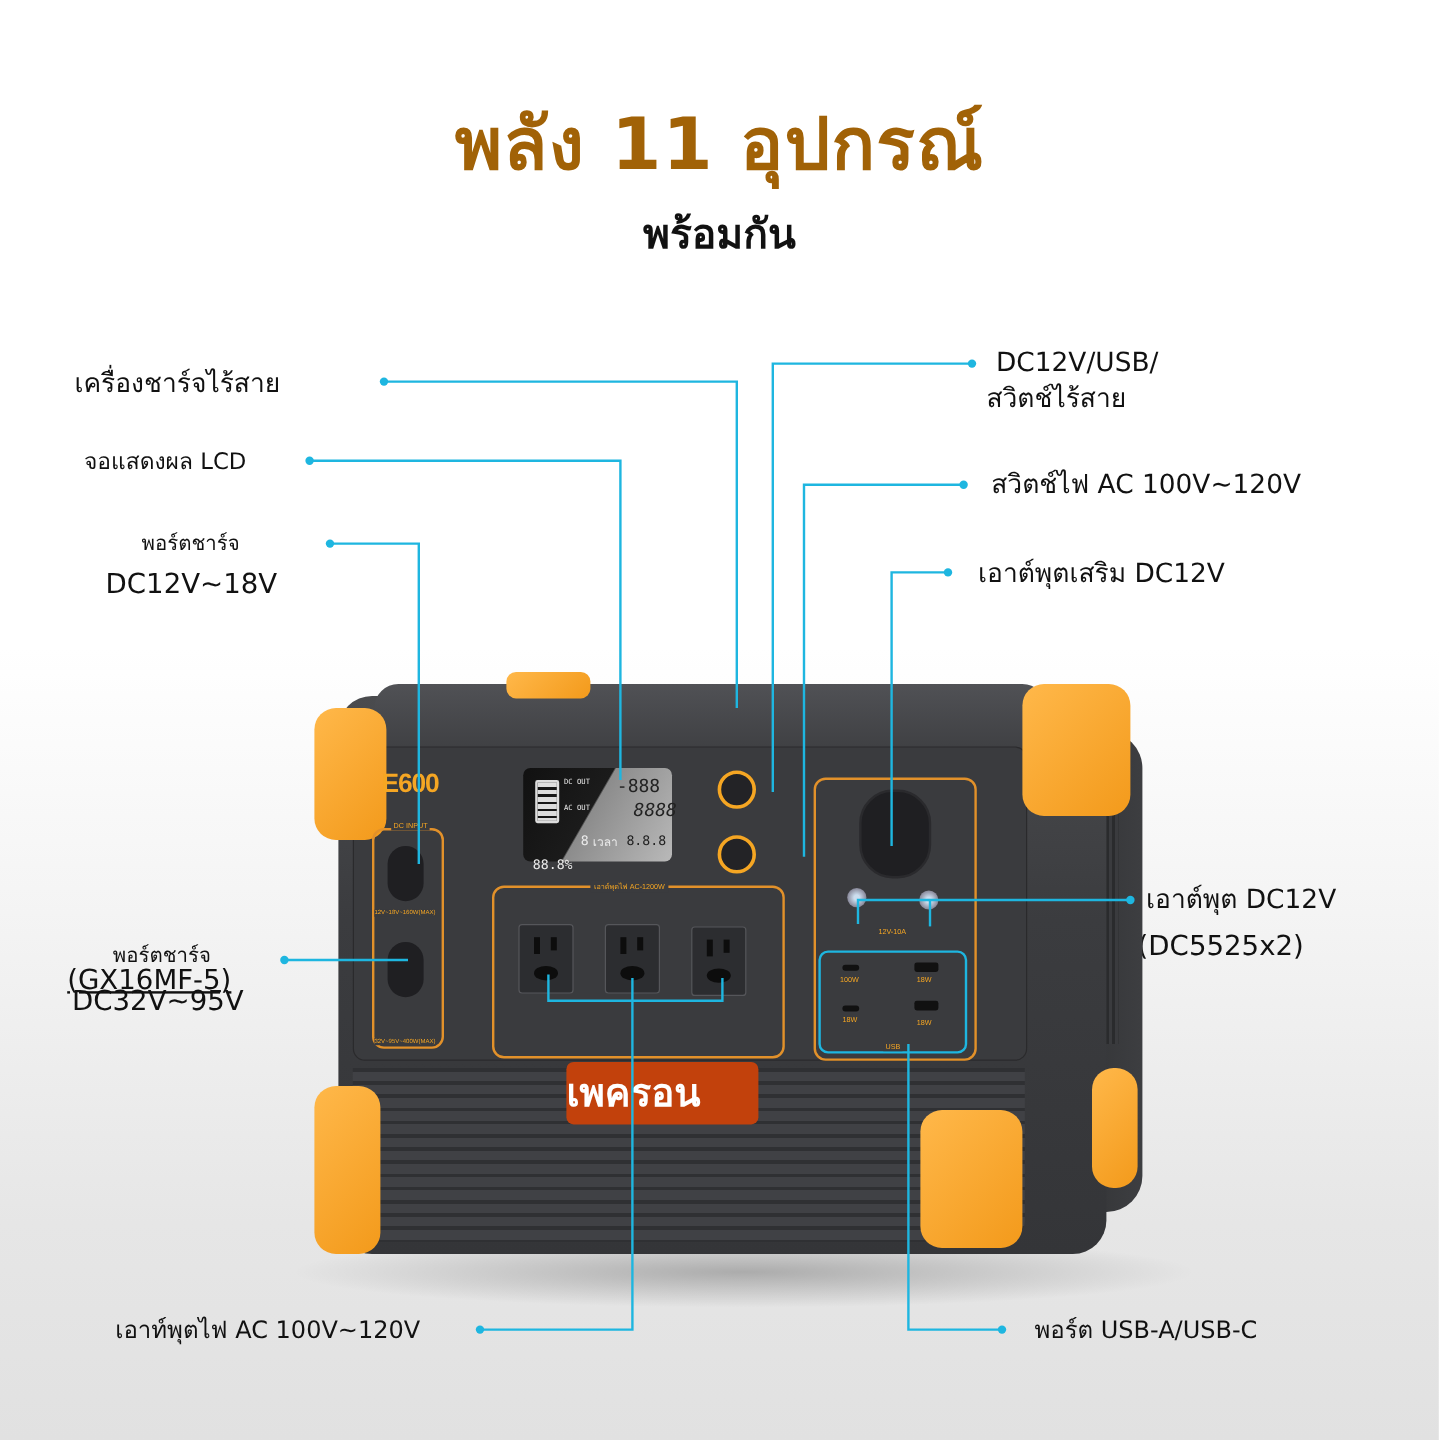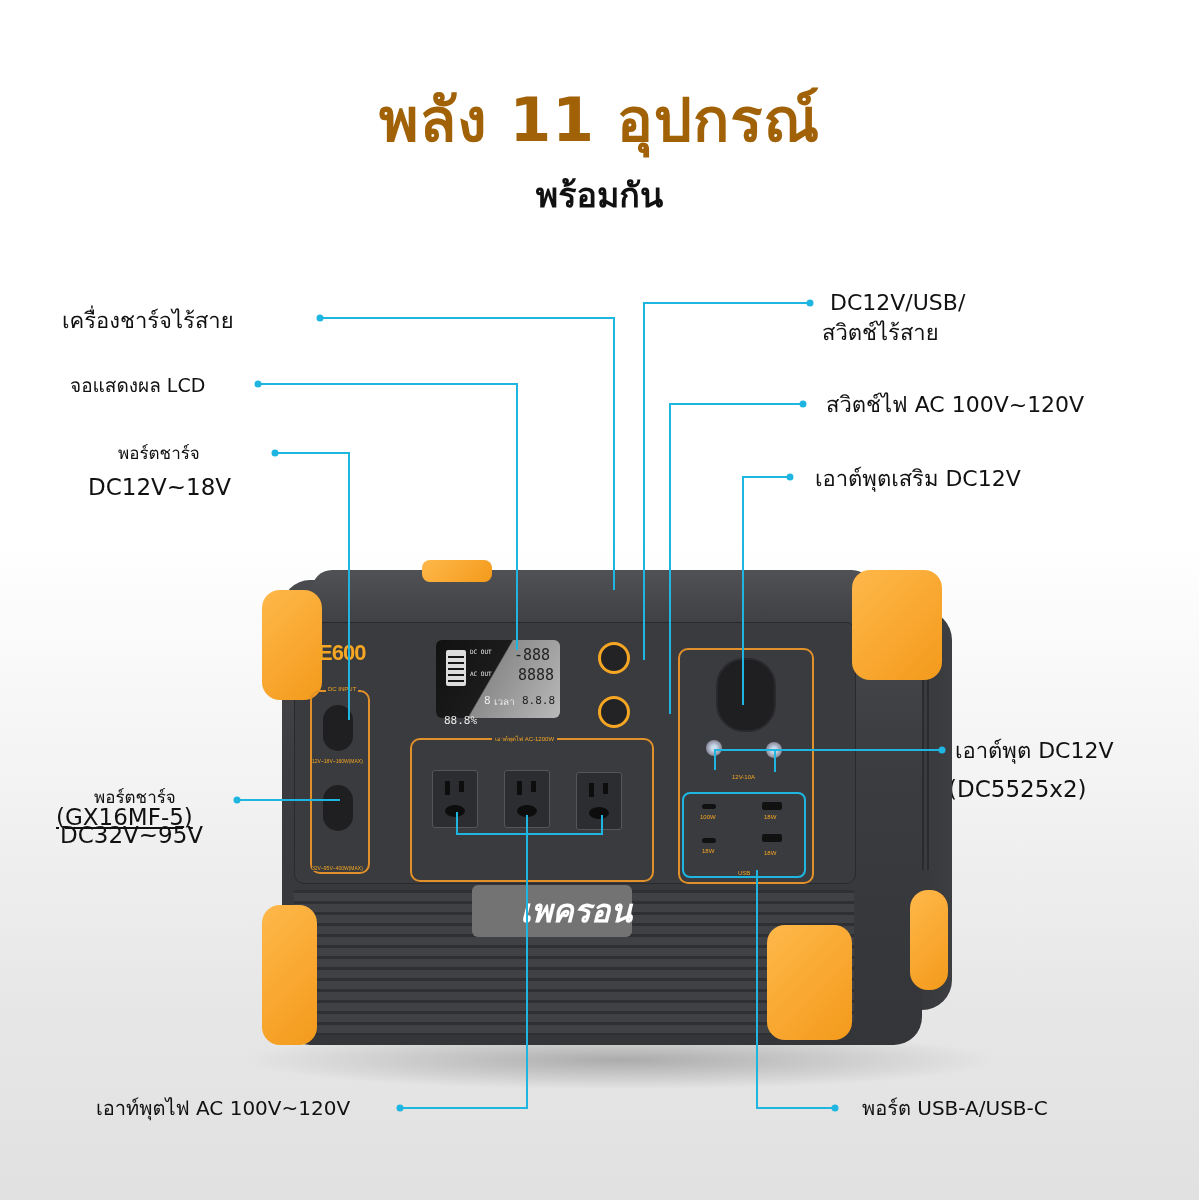--- a/index.html
+++ b/index.html
@@ -29,21 +29,21 @@
   .obox{position:absolute;border:2px solid #e2912a;border-radius:10px;}
   .outlet{position:absolute;width:44px;height:56px;background:#2c2d30;border:1px solid #55565a;border-radius:3px;}
   .outlet .slot{position:absolute;top:10px;width:5px;height:14px;background:#0d0d0d;}
   .outlet .gnd{position:absolute;left:12px;top:34px;width:20px;height:12px;border-radius:50%;background:#0d0d0d;}
   .dcport{position:absolute;width:30px;height:46px;background:#1f1f22;border-radius:15px;}
   .cig{position:absolute;left:454px;top:98px;width:56px;height:70px;border-radius:28px;background:#1f1f22;border:2px solid #2a2a2d;}
   .led{position:absolute;width:16px;height:16px;border-radius:50%;background:radial-gradient(circle,#cde 20%,#889 70%);}
   .usbbox{position:absolute;left:420px;top:232px;width:120px;height:82px;border:2px solid #1EB6E0;border-radius:8px;}
   .usb{position:absolute;background:#111;border-radius:2px;}
   .tiny{position:absolute;font-size:6px;color:#F5A623;font-family:"Liberation Sans",sans-serif;white-space:nowrap;}
-  .brand-badge{position:absolute;left:210px;top:325px;width:160px;height:52px;background:#737373;border-radius:6px;color:#fff;font-size:32px;font-weight:bold;text-align:right;line-height:52px;font-style:italic;}
+  .brand-badge{position:absolute;left:210px;top:325px;width:160px;height:52px;background:#c2410c;border-radius:6px;color:#fff;font-size:32px;font-weight:bold;text-align:left;line-height:52px;}
 </style>
 </head>
 <body>
 
 <div class="title">พลัง 11 อุปกรณ์</div>
 <div class="subtitle">พร้อมกัน</div>
 
 <div class="lbl" style="left:62px;top:308px;">เครื่องชาร์จไร้สาย</div>
 <div class="lbl small" style="left:70px;top:374px;font-size:19px;">จอแสดงผล LCD</div>
 <div class="lbl small" style="left:118px;top:443px;">พอร์ตชาร์จ</div>
@@ -77,21 +77,21 @@
   <div class="corner" style="left:505px;top:365px;width:85px;height:115px;"></div>
   <div class="corner" style="left:648px;top:330px;width:38px;height:100px;"></div>
 
   <div class="brand-logo">E600</div>
 
   <div class="lcd">
     <div style="position:absolute;left:10px;top:10px;width:16px;height:32px;border:2px solid #ddd;border-radius:2px;background:repeating-linear-gradient(180deg,#ddd 0 4px,transparent 4px 6px);"></div>
     <div class="lcd-text" style="left:34px;top:8px;font-size:6px;">DC OUT</div>
     <div class="lcd-text" style="left:34px;top:30px;font-size:6px;">AC OUT</div>
     <div class="lcd-text" style="left:78px;top:6px;font-size:15px;color:#222;">-888</div>
-    <div class="lcd-text" style="left:82px;top:26px;font-size:15px;color:#222;">8888</div>
+    <div class="lcd-text" style="left:92px;top:26px;font-size:15px;color:#222;font-style:italic;">8888</div>
     <div class="lcd-text" style="left:8px;top:54px;font-size:11px;margin-top:20px;">88.8%</div>
     <div class="lcd-text" style="left:48px;top:54px;font-size:11px;">8</div>
     <div class="lcd-text" style="left:58px;top:54px;font-size:10px;">เวลา</div>
     <div class="lcd-text" style="left:86px;top:54px;font-size:11px;color:#222;">8.8.8</div>
   </div>
 
   <div class="knob" style="left:336px;top:82px;"></div>
   <div class="knob" style="left:336px;top:136px;"></div>
 
   <div class="obox" style="left:48px;top:130px;width:56px;height:180px;"></div>

